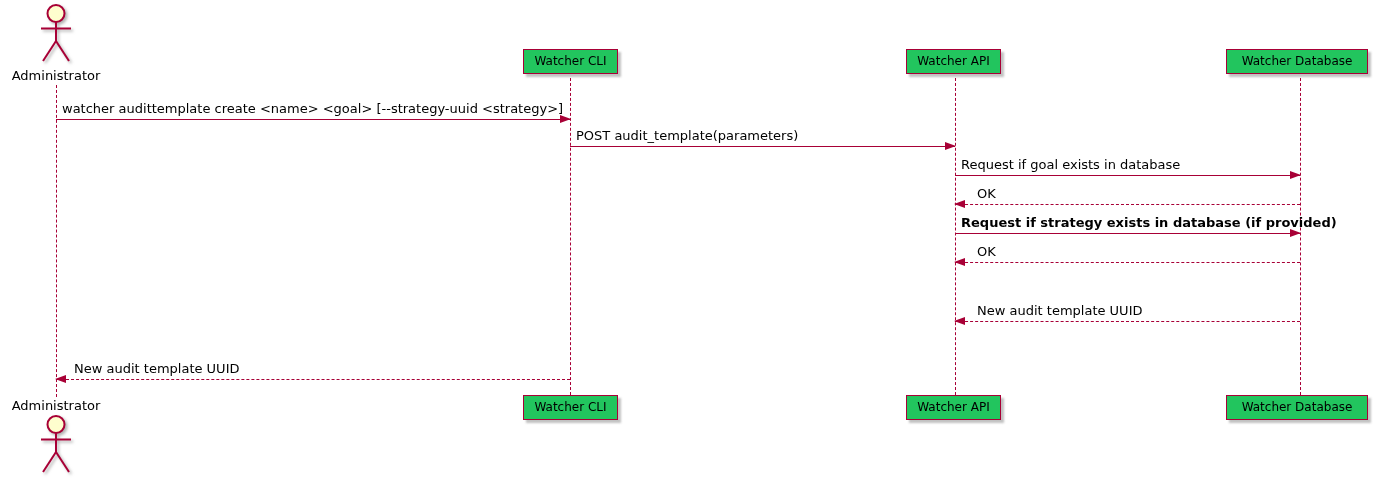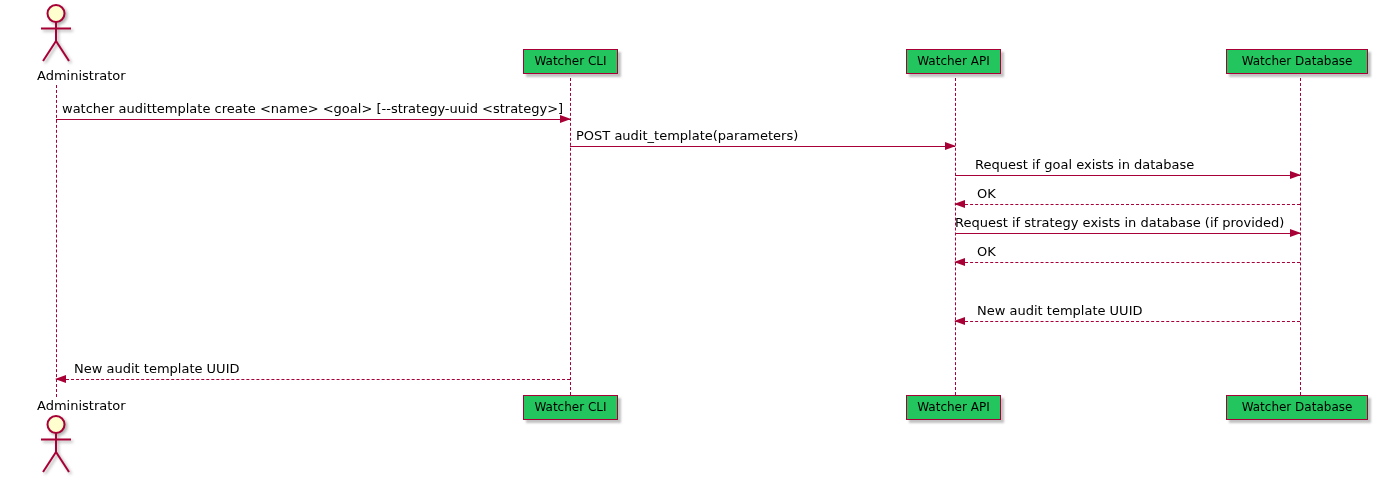--- a/index.html
+++ b/index.html
@@ -29,22 +29,22 @@
     text-align:center;
     white-space:nowrap;
     padding:0 5px;
     box-sizing:content-box;
   }
   
   .actor-label{
     position:absolute;
     width:110px;
     font-size:13px;
+    text-align:center;
     white-space:nowrap;
-    margin-left:36px;
   }
   .actor-fig{
     position:absolute;
     filter:drop-shadow(2.5px 2.5px 1.5px rgba(100,100,100,0.5));
   }
   
   .msg{position:absolute;height:24px;}
   .msg .line{
     position:absolute;left:0;right:0;top:18px;
     border-top:1.3px solid #A80036;
@@ -92,33 +92,33 @@
     <div class="head"></div>
   </div>
 
   <div class="msg right solid" style="left:56px;top:101px;width:514px;">
     <div class="lbl" style="left:6px;">watcher audittemplate create &lt;name&gt; &lt;goal&gt; [--strategy-uuid &lt;strategy&gt;]</div>
     <div class="line"></div>
     <div class="head"></div>
   </div>
 
   <div class="msg right solid" style="left:955px;top:157px;width:345px;">
-    <div class="lbl" style="left:20px;text-align:right;">Request if goal exists in database</div>
+    <div class="lbl" style="left:6px;text-align:right;">Request if goal exists in database</div>
     <div class="line"></div>
     <div class="head"></div>
   </div>
 
   <div class="msg left dashed" style="left:955px;top:186px;width:345px;">
     <div class="lbl" style="left:22px;">OK</div>
     <div class="line"></div>
     <div class="head"></div>
   </div>
 
   <div class="msg right solid" style="left:955px;top:215px;width:345px;">
-    <div class="lbl" style="left:0;">Request if strategy exists in database (if provided)</div>
+    <div class="lbl" style="left:6px;font-weight:bold;">Request if strategy exists in database (if provided)</div>
     <div class="line"></div>
     <div class="head"></div>
   </div>
 
   <div class="msg left dashed" style="left:955px;top:244px;width:345px;">
     <div class="lbl" style="left:22px;">OK</div>
     <div class="line"></div>
     <div class="head"></div>
   </div>
 

